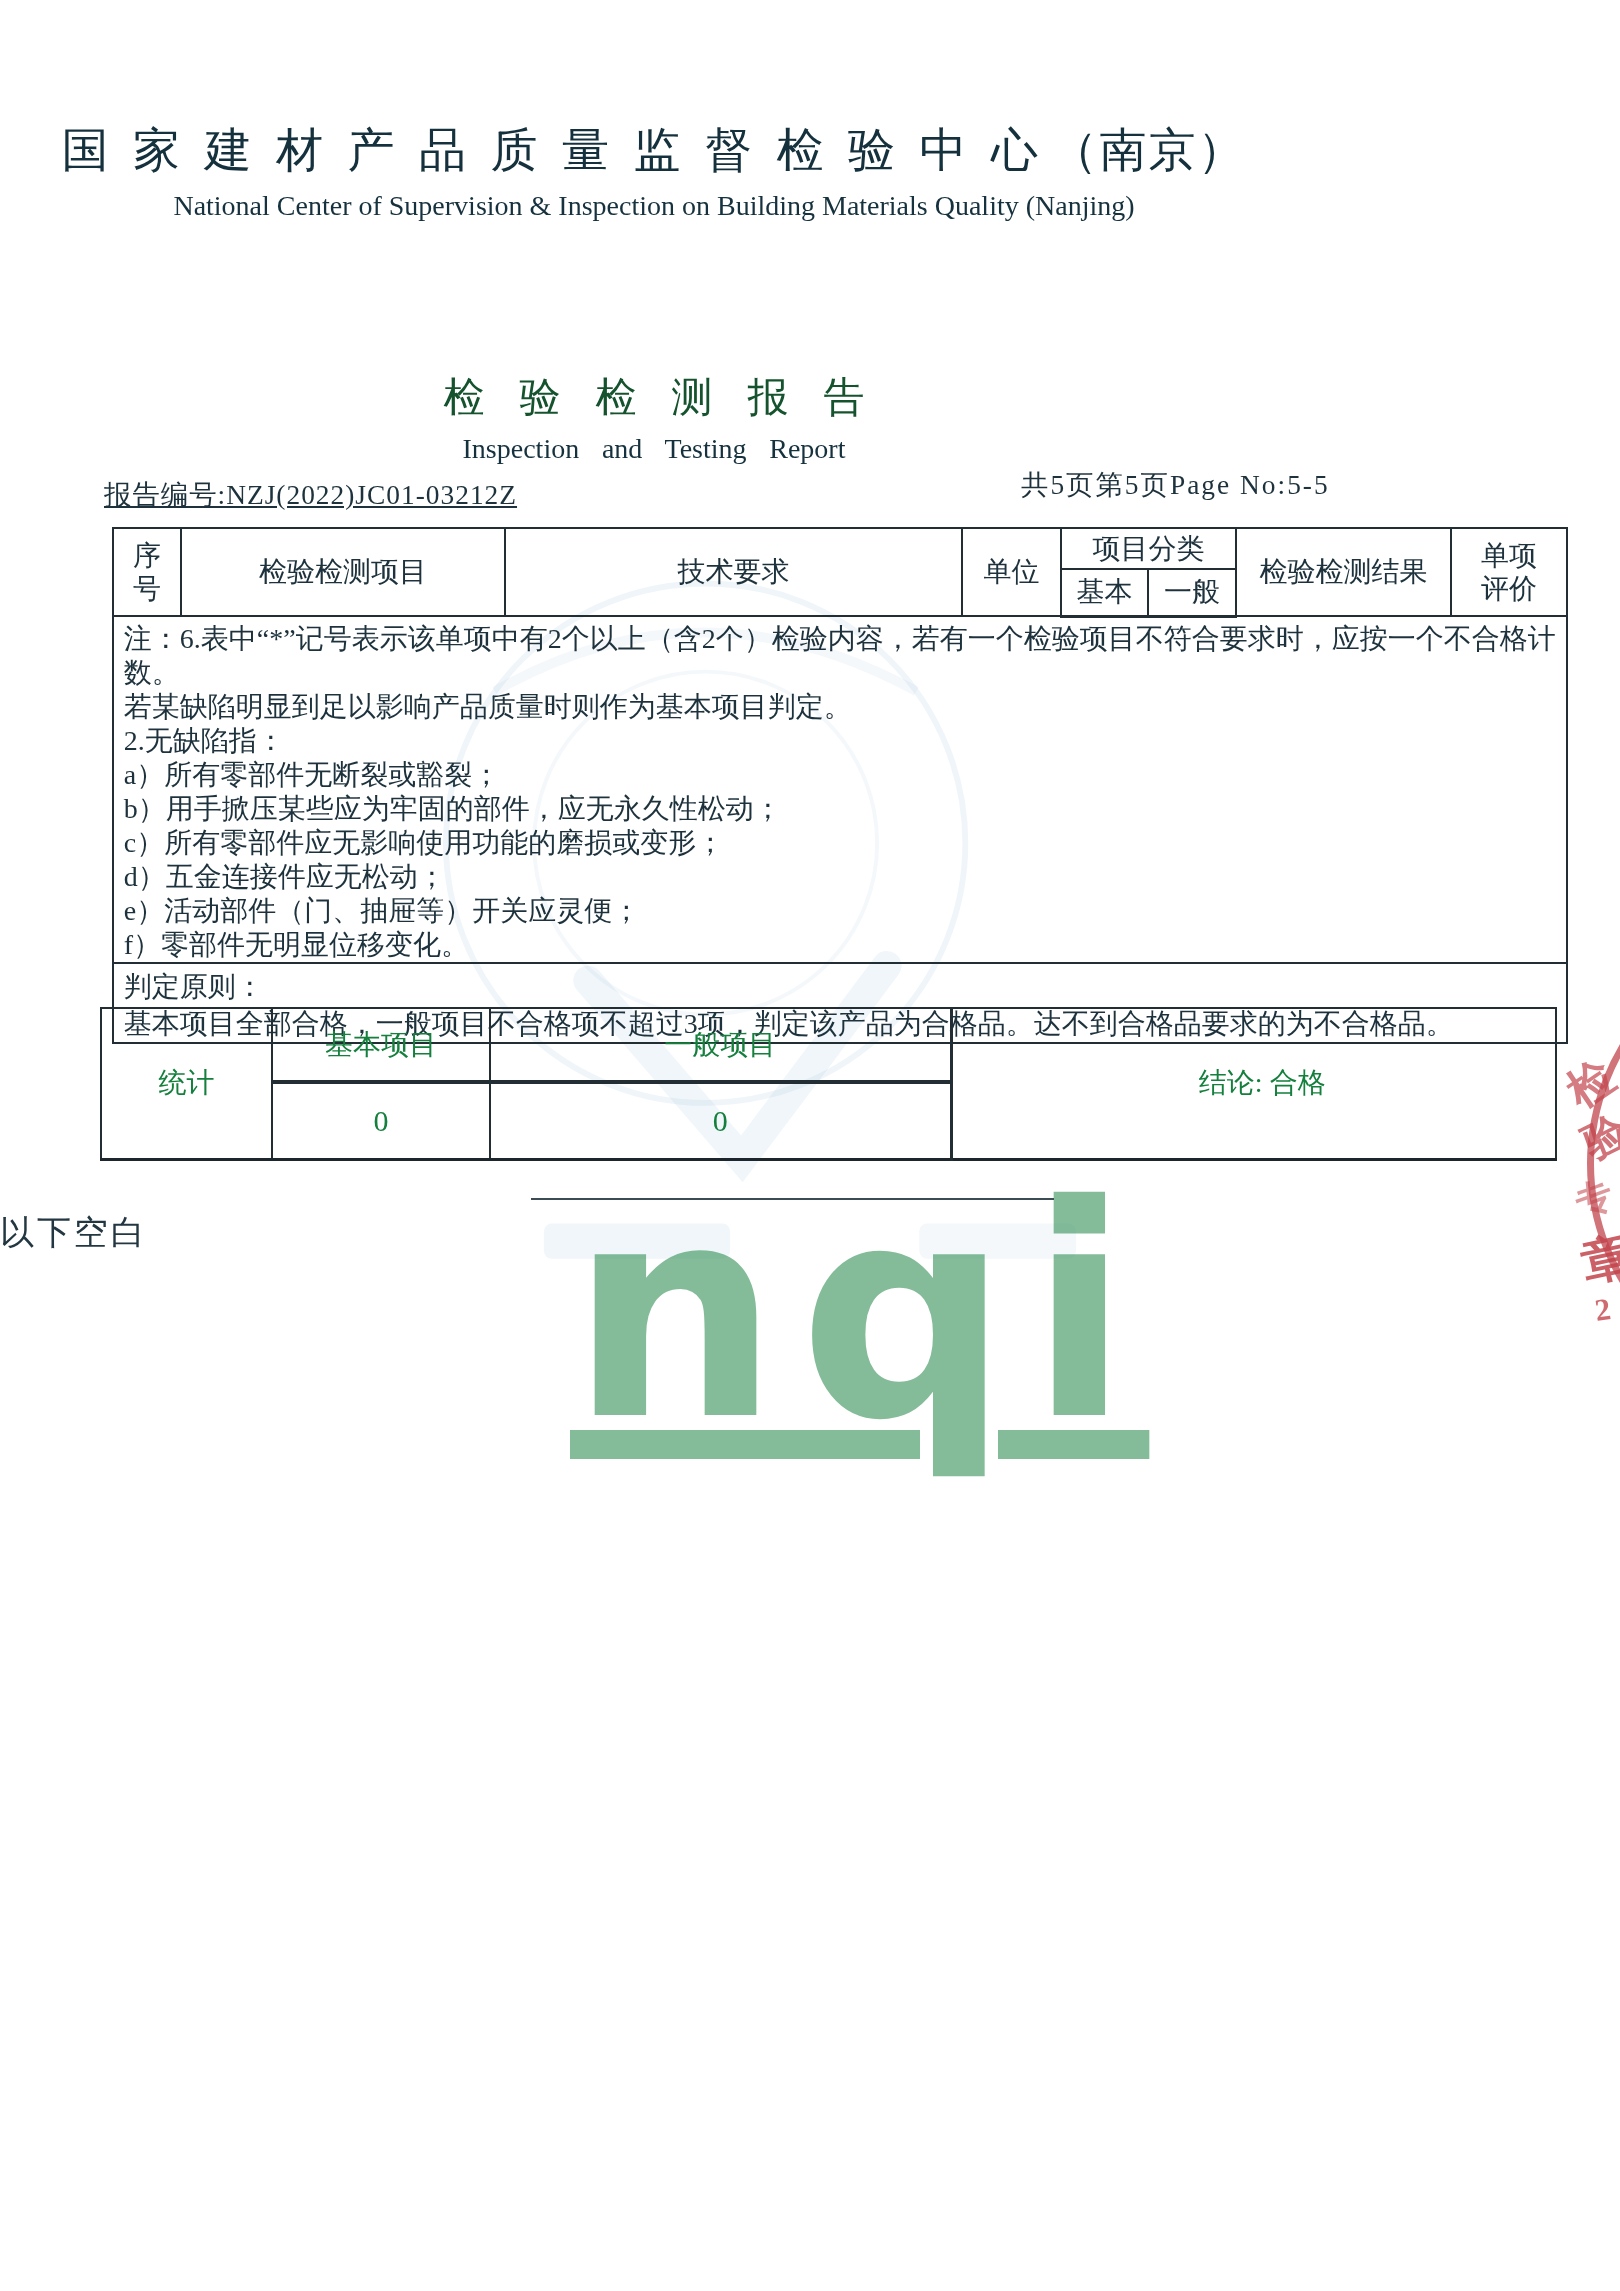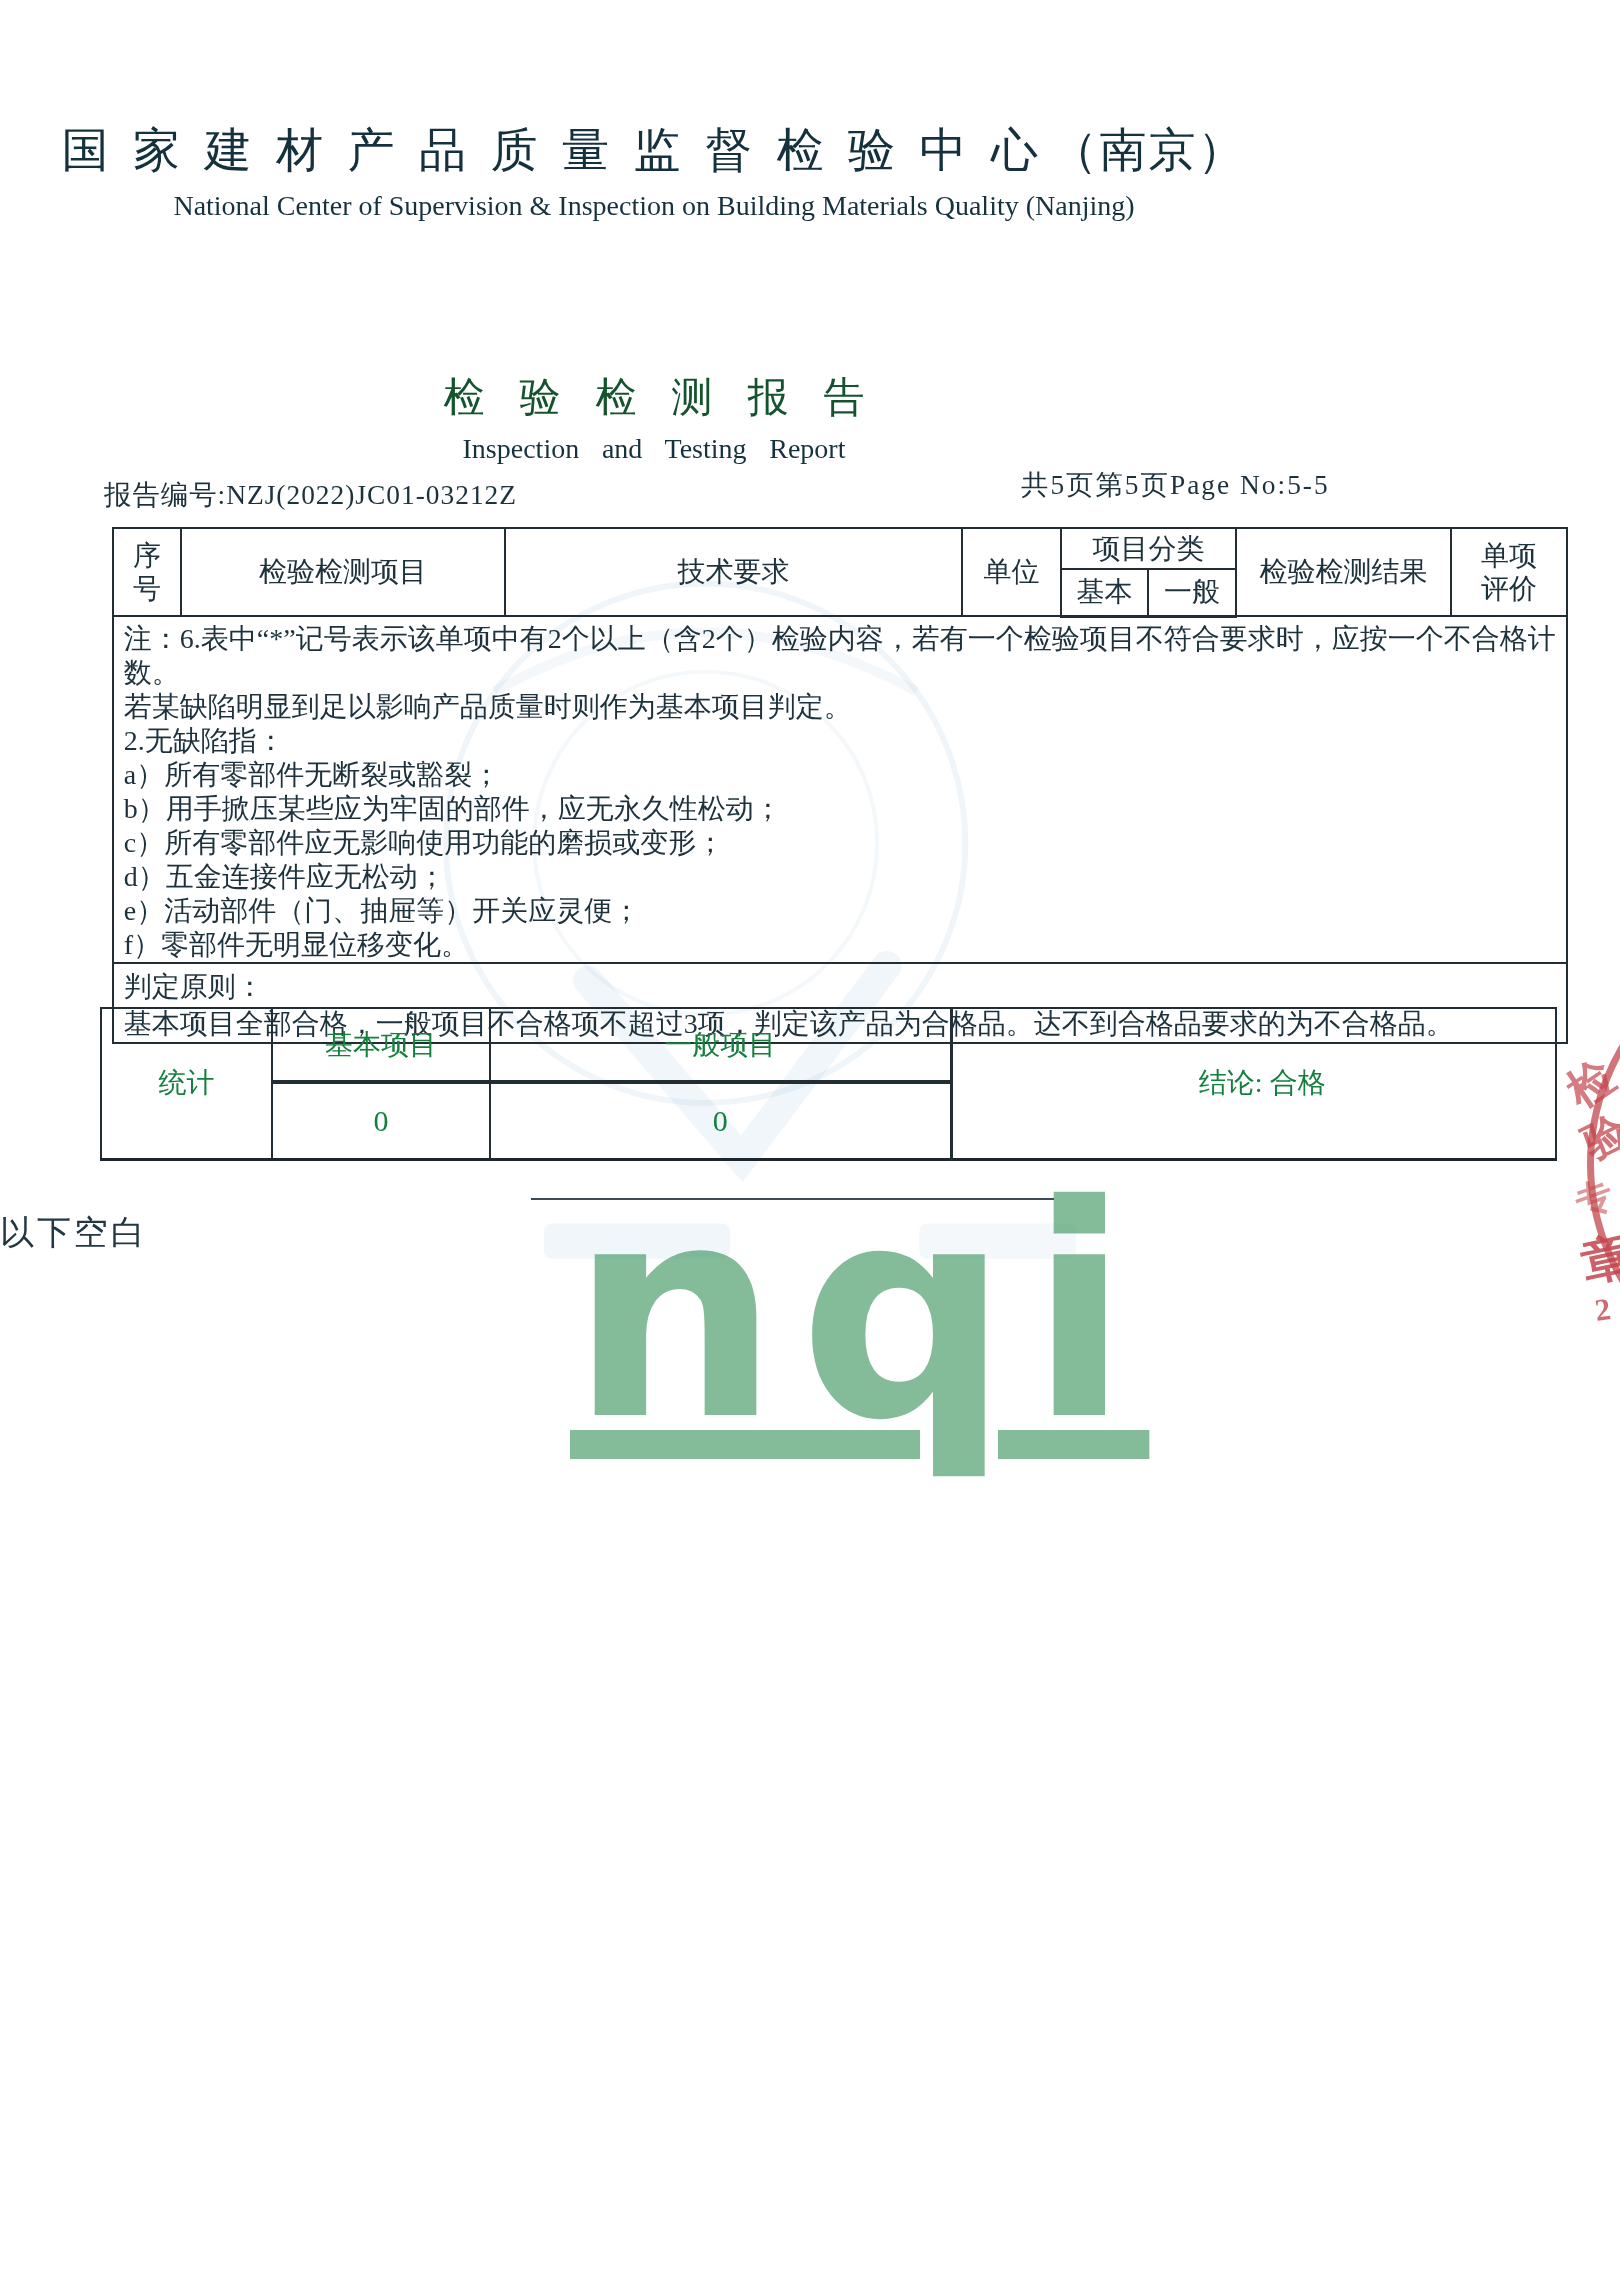--- a/index.html
+++ b/index.html
@@ -10,21 +10,21 @@
   .abs{position:absolute;}
   .center{left:0;width:1308px;text-align:center;}
 
   
   .org-title{top:120px;font-size:47px;line-height:61px;color:#14313d;white-space:nowrap;}
   .org-title .main{letter-spacing:24.5px;}
   .org-title .loc{letter-spacing:2px;margin-left:-11.8px;}
   .org-en{top:189px;font-size:28px;line-height:33px;color:#16323e;}
   .rpt-title{top:372px;font-size:41px;line-height:51px;letter-spacing:35px;text-indent:35px;color:#14532d;white-space:nowrap;}
   .rpt-en{top:432px;font-size:28px;line-height:33px;word-spacing:15.7px;color:#16323e;}
-  .rpt-no{top:480px;left:104px;font-size:27.4px;line-height:31px;letter-spacing:1px;}
+  .rpt-no{top:480px;left:104px;font-size:27.4px;line-height:31px;letter-spacing:1px;text-decoration:underline;}
   .page-no{top:470px;left:1021px;font-size:27.4px;line-height:31px;letter-spacing:2px;}
 
   
   table{border-collapse:collapse;table-layout:fixed;}
   .main-table{top:527px;left:112px;width:1454px;z-index:2;}
   .main-table th,.main-table td{
     border:2px solid #222e34;font-weight:normal;font-size:28px;color:#1d323c;
     text-align:center;vertical-align:middle;padding:0;
   }
   .main-table{border:2.9px solid #1c262c;}

